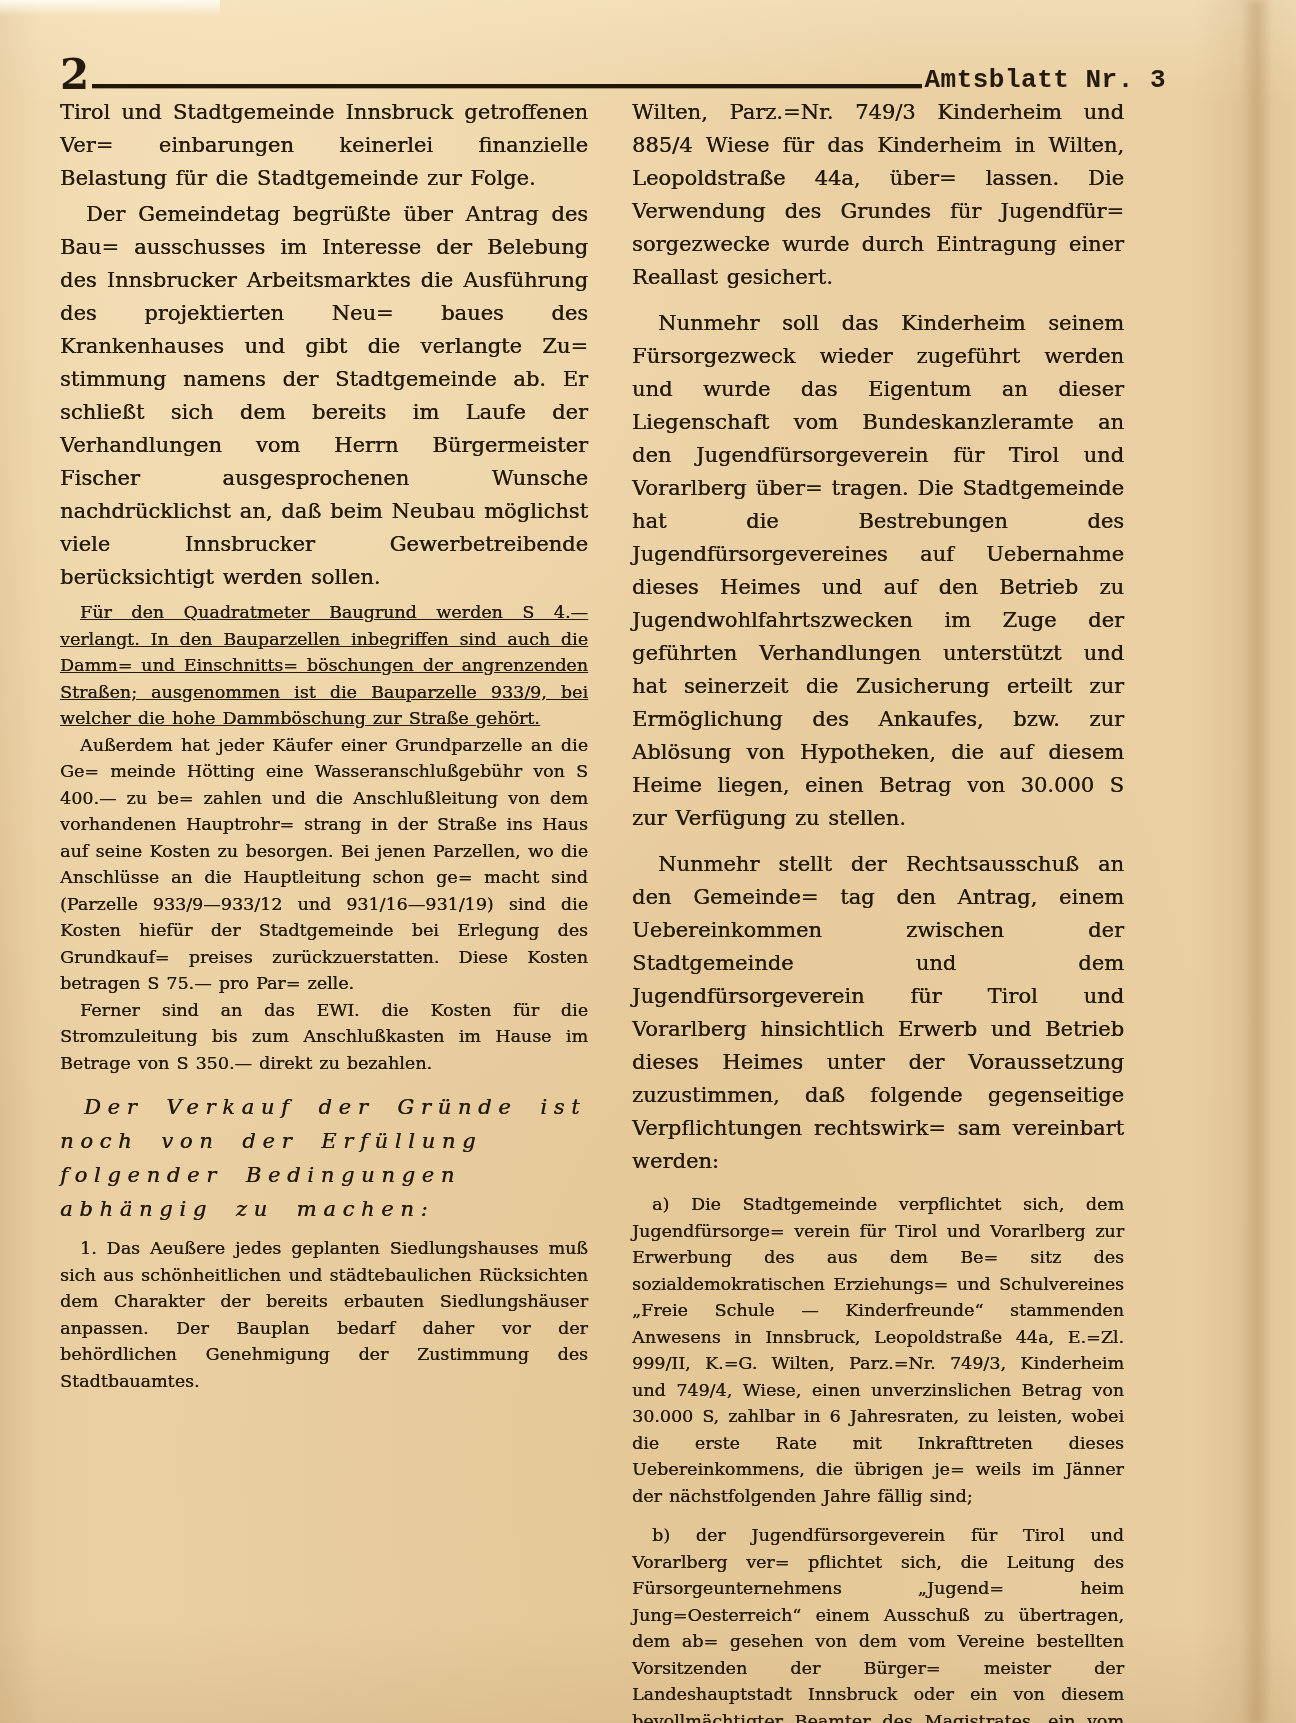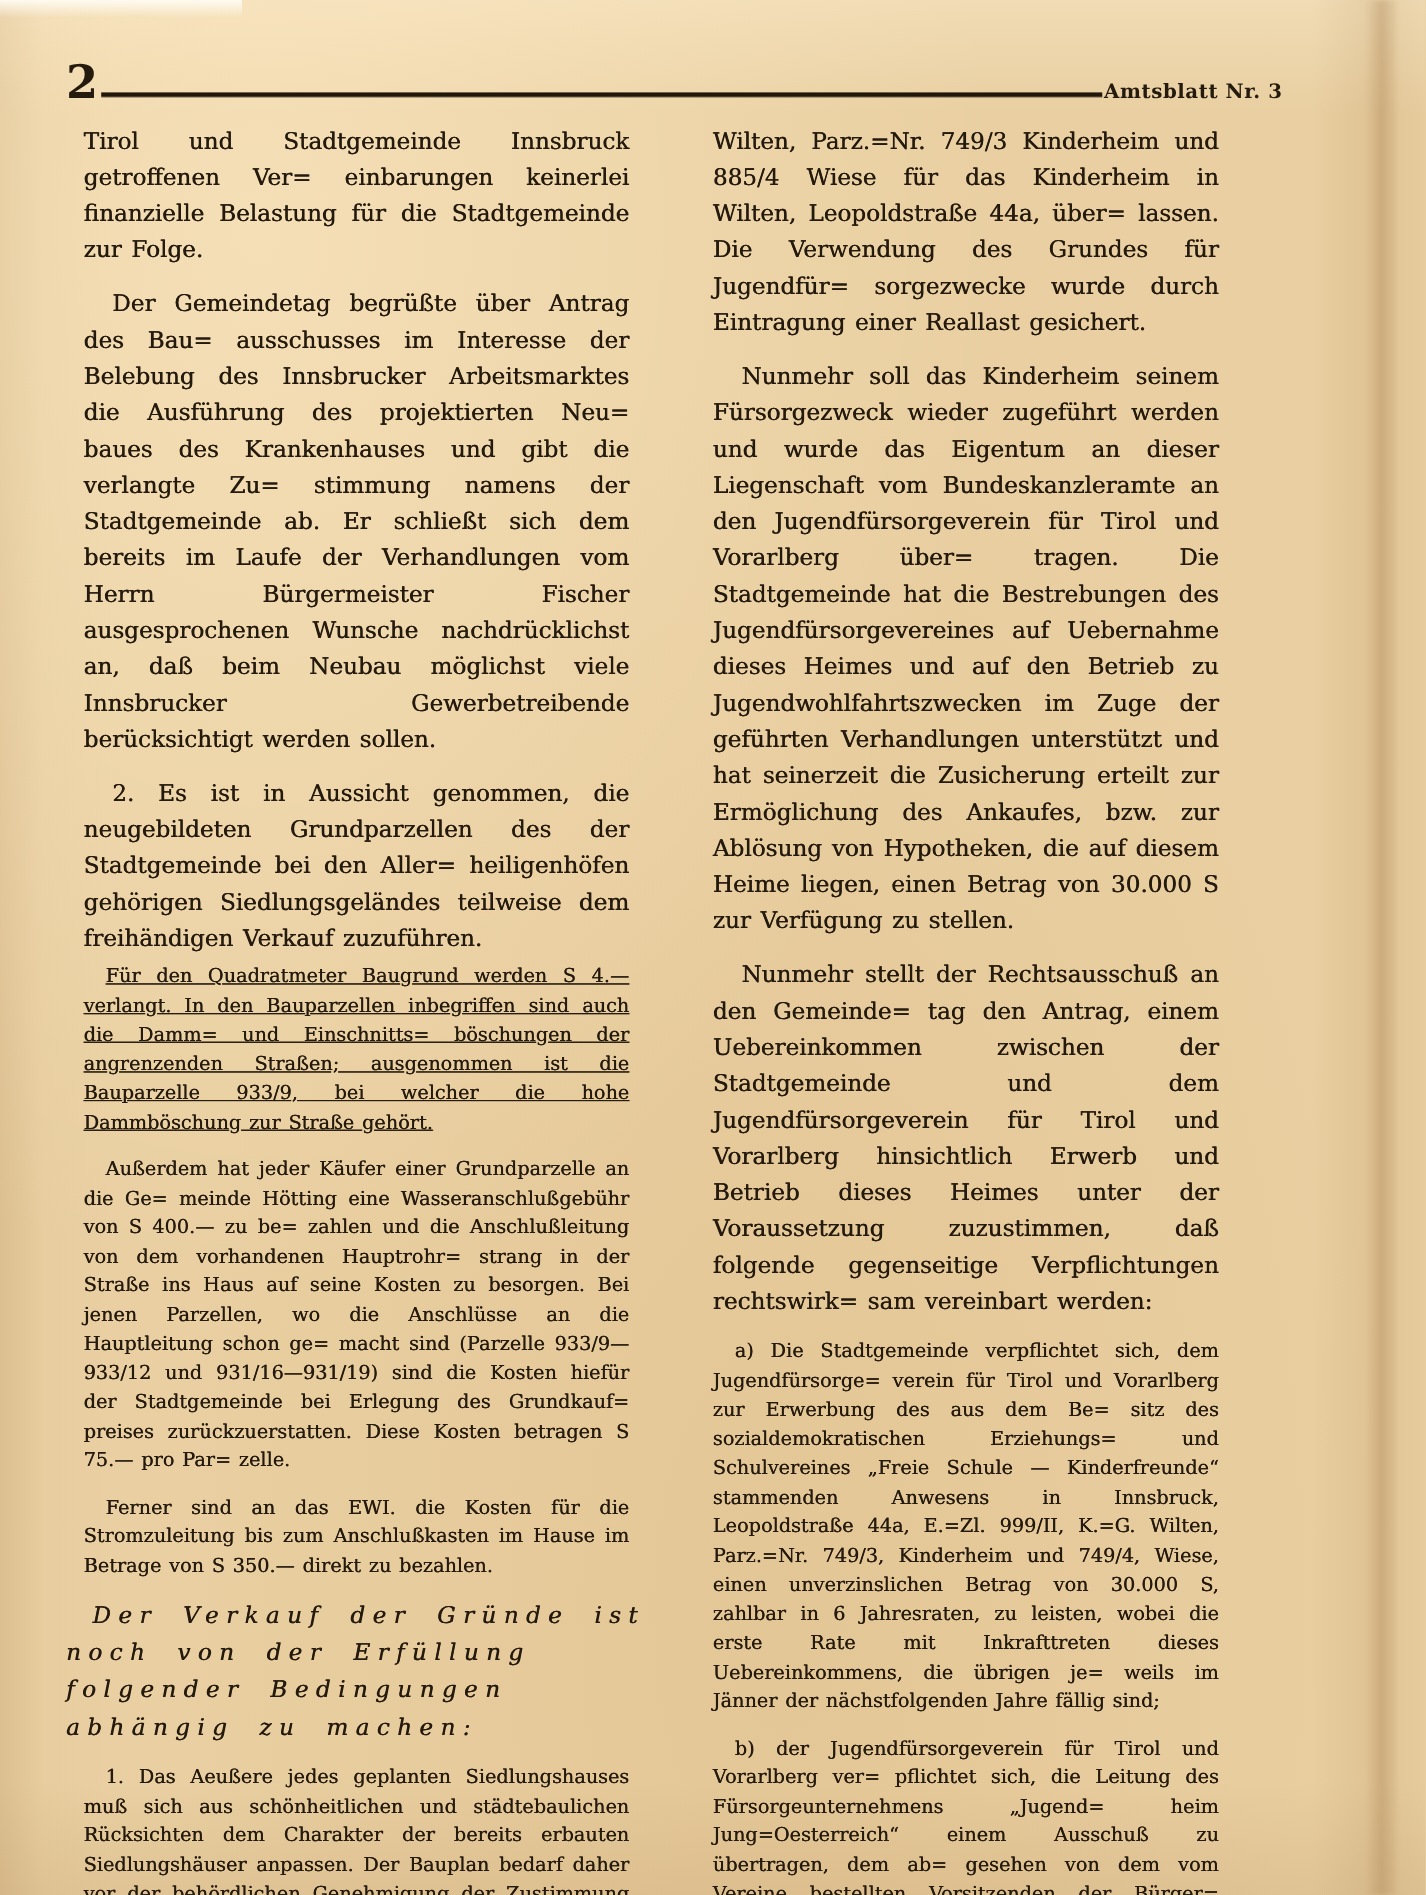--- a/index.html
+++ b/index.html
@@ -39,33 +39,34 @@
     font-size:42px;font-weight:bold;line-height:1;
     transform:translateY(6px);
     letter-spacing:1px;
   }
   .rule{
     flex:1 1 auto;height:0;margin:0 2px 2px 2px;
     border-bottom:4px solid #20160a;
     box-shadow:0 1px 0 rgba(32,22,10,0.35);
   }
   .issue{
-    font-size:18px;font-weight:bold;line-height:1;
+    font-size:26px;font-weight:bold;line-height:1;
     transform:translateY(3px);
     letter-spacing:0.5px;
     white-space:nowrap;
+    font-family:Liberation Mono, monospace;
   }
   .columns{
     position:absolute;top:96px;left:60px;
     display:flex;gap:44px;
   }
   .col{text-align:justify;}
   .col-left{width:528px;}
   .col-right{width:492px;}
-  p{margin:16px;}
+  p{margin:0;}
   .body{
     font-size:21px;line-height:33px;
     text-indent:26px;
     word-spacing:2px;
     text-shadow:0.35px 0 0 currentColor;
   }
   .no-indent{text-indent:0;}
   .small{
     font-size:17.5px;line-height:26.5px;
     text-indent:20px;
@@ -98,21 +99,20 @@
     <span class="pagenum">2</span>
     <span class="rule"></span>
     <span class="issue">Amtsblatt Nr. 3</span>
   </header>
 
   <main class="columns">
 
     <section class="col col-left">
       <p class="body no-indent">Tirol und Stadtgemeinde Innsbruck getroffenen Ver= einbarungen keinerlei finanzielle Belastung für die Stadtgemeinde zur Folge.</p>
       <p class="body">Der Gemeindetag begrüßte über Antrag des Bau= ausschusses im Interesse der Belebung des Innsbrucker Arbeitsmarktes die Ausführung des projektierten Neu= baues des Krankenhauses und gibt die verlangte Zu= stimmung namens der Stadtgemeinde ab. Er schließt sich dem bereits im Laufe der Verhandlungen vom Herrn Bürgermeister Fischer ausgesprochenen Wunsche nachdrücklichst an, daß beim Neubau möglichst viele Innsbrucker Gewerbetreibende berücksichtigt werden sollen.</p>
-      <p class="body">2. Es ist in Aussicht genommen, die neugebildeten Grundparzellen des der Stadtgemeinde bei den Aller= heiligenhöfen gehörigen Siedlungsgeländes teilweise dem freihändigen Verkauf zuzuführen.</p>
       <p class="small first">Für den Quadratmeter Baugrund werden S 4.— verlangt. In den Bauparzellen inbegriffen sind auch die Damm= und Einschnitts= böschungen der angrenzenden Straßen; ausgenommen ist die Bauparzelle 933/9, bei welcher die hohe Dammböschung zur Straße gehört.</p>
       <p class="small">Außerdem hat jeder Käufer einer Grundparzelle an die Ge= meinde Hötting eine Wasseranschlußgebühr von S 400.— zu be= zahlen und die Anschlußleitung von dem vorhandenen Hauptrohr= strang in der Straße ins Haus auf seine Kosten zu besorgen. Bei jenen Parzellen, wo die Anschlüsse an die Hauptleitung schon ge= macht sind (Parzelle 933/9—933/12 und 931/16—931/19) sind die Kosten hiefür der Stadtgemeinde bei Erlegung des Grundkauf= preises zurückzuerstatten. Diese Kosten betragen S 75.— pro Par= zelle.</p>
       <p class="small">Ferner sind an das EWI. die Kosten für die Stromzuleitung bis zum Anschlußkasten im Hause im Betrage von S 350.— direkt zu bezahlen.</p>
       <p class="spaced">Der Verkauf der Gründe ist noch von der Erfüllung folgender Bedingungen abhängig zu machen:</p>
       <p class="small">1. Das Aeußere jedes geplanten Siedlungshauses muß sich aus schönheitlichen und städtebaulichen Rücksichten dem Charakter der bereits erbauten Siedlungshäuser anpassen. Der Bauplan bedarf daher vor der behördlichen Genehmigung der Zustimmung des Stadtbauamtes.</p>
 
     </section>
 
     <section class="col col-right">
       <p class="body no-indent">Wilten, Parz.=Nr. 749/3 Kinderheim und 885/4 Wiese für das Kinderheim in Wilten, Leopoldstraße 44a, über= lassen. Die Verwendung des Grundes für Jugendfür= sorgezwecke wurde durch Eintragung einer Reallast gesichert.</p>

